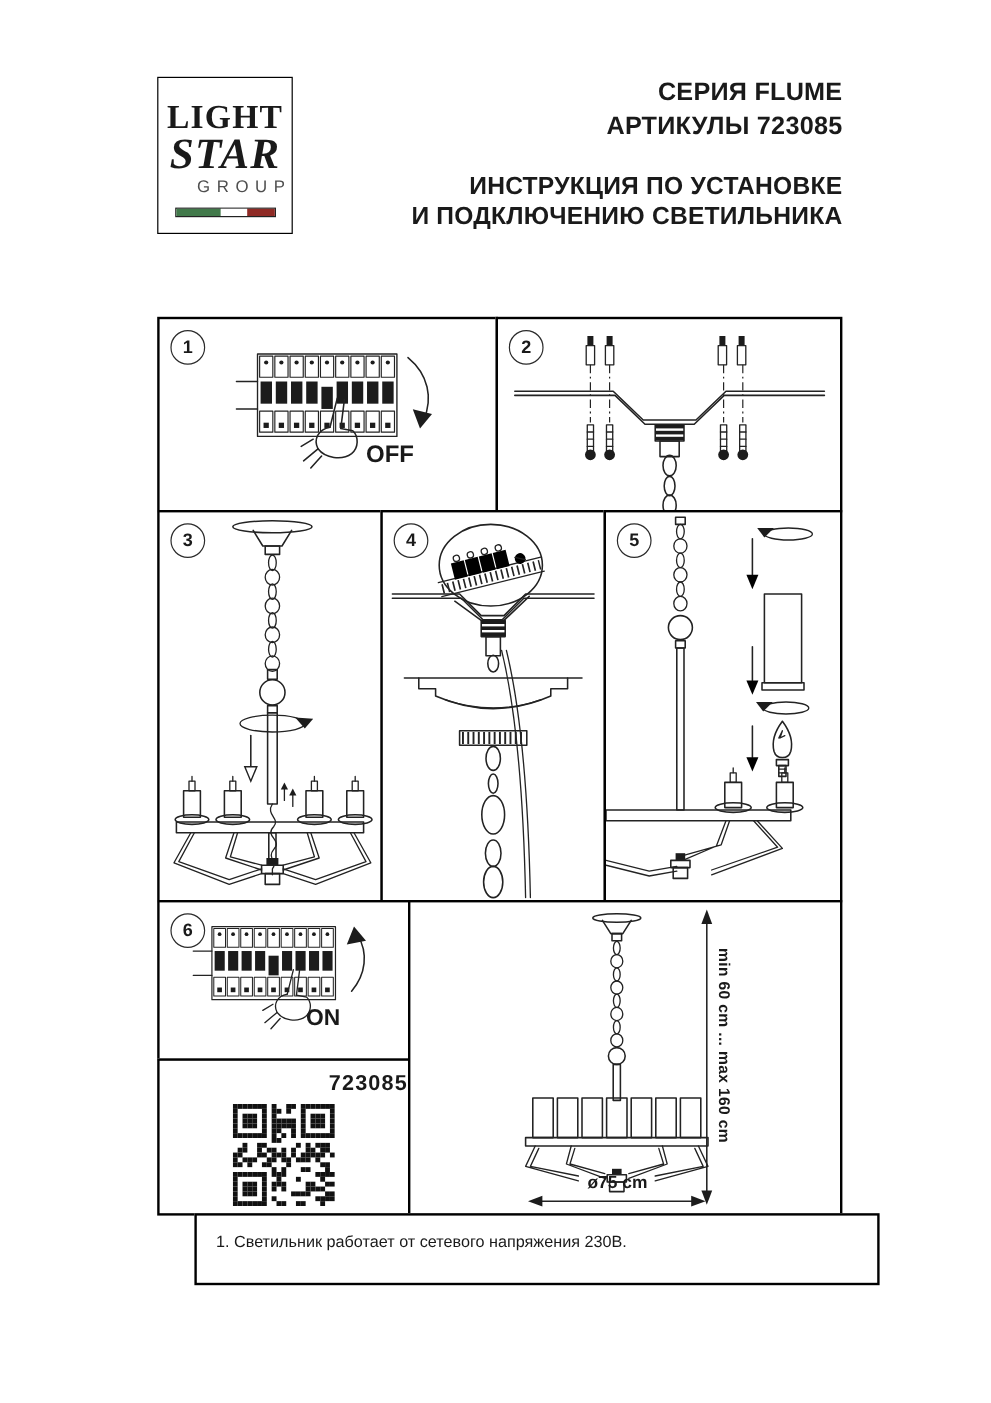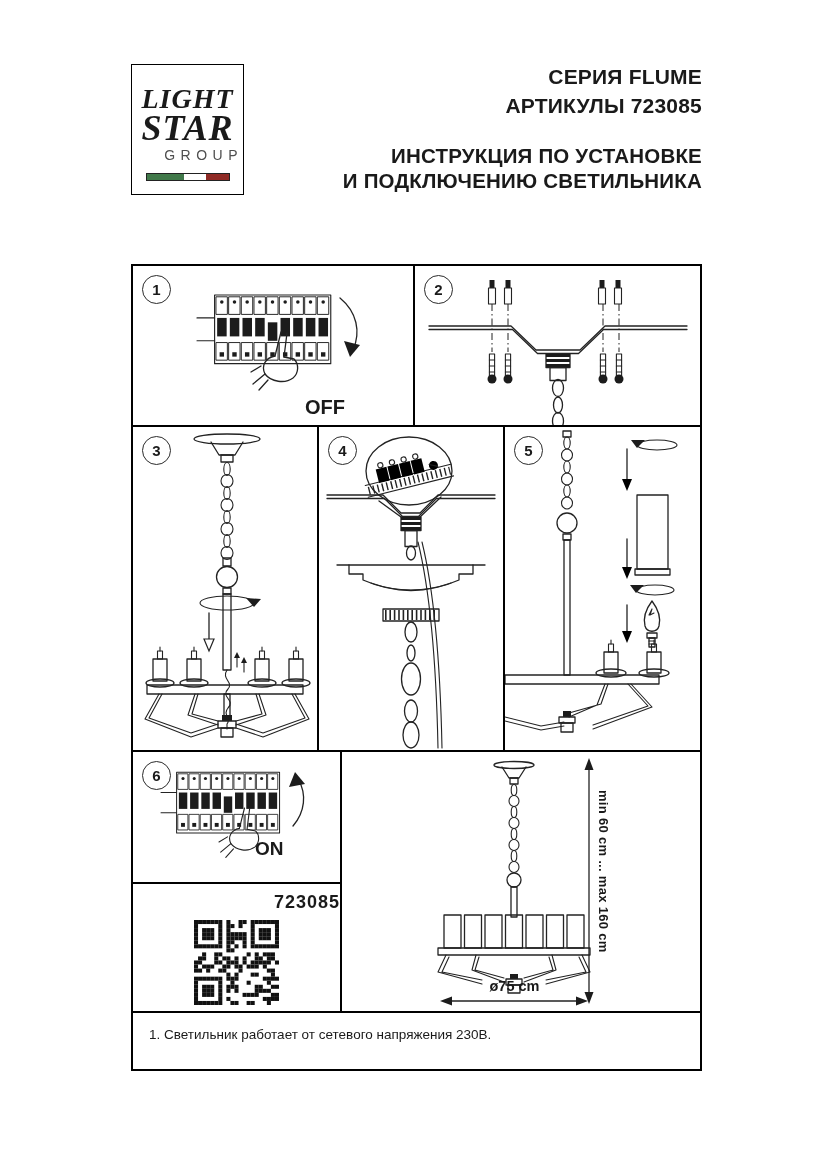--- a/index.html
+++ b/index.html
@@ -10,30 +10,30 @@
            display:flex;align-items:center;justify-content:center;font-size:15px;font-weight:bold;background:#fff;z-index:3;}
   .figure{position:absolute;left:0;top:0;width:100%;height:100%;}
   .ovl{position:absolute;font-weight:bold;z-index:2;}
   svg{display:block;}
   .ln{fill:none;stroke:#232323;stroke-width:1.3;stroke-linecap:round;stroke-linejoin:round;}
   .lnt{fill:none;stroke:#232323;stroke-width:1.1;stroke-linecap:round;stroke-linejoin:round;}
   .fl{fill:#1c1c1c;stroke:none;}
   .dash{fill:none;stroke:#232323;stroke-width:1;stroke-dasharray:7,3,1.5,3;}
   
   .logo-box{position:absolute;left:131px;top:64px;width:113px;height:131px;border:1.6px solid #000;box-sizing:border-box;text-align:center;}
-  .logo-light{font-family:"Liberation Serif",serif;font-weight:bold;font-size:28px;letter-spacing:1px;line-height:28px;margin-top:20px;font-style:italic;}
+  .logo-light{font-family:"Liberation Serif",serif;font-weight:bold;font-size:28px;letter-spacing:1px;line-height:28px;margin-top:20px;}
   .logo-star{font-family:"Liberation Serif",serif;font-weight:bold;font-size:36px;letter-spacing:1px;line-height:30px;font-style:italic;}
   .logo-group{font-size:14px;letter-spacing:5.5px;color:#4f4f4f;line-height:18px;margin-top:3px;padding-left:5px;text-align:right;}
   .flag{position:absolute;left:14px;bottom:13px;width:84px;height:8px;border:1px solid #222;display:flex;box-sizing:border-box;}
   .flag div{height:100%;}
   .hdr{position:absolute;right:124px;text-align:right;font-weight:bold;}
   .hdr1{top:62px;font-size:21px;line-height:29px;letter-spacing:0.2px;}
   .hdr2{top:143px;font-size:20.5px;line-height:25px;letter-spacing:0.2px;margin-left:32px;}
   
-  .footer{padding:11px 16px;font-size:13.5px;line-height:21px;}
+  .footer{padding:11px 16px;font-size:13.5px;line-height:21px;margin-left:31px;}
   .vlabel{writing-mode:vertical-rl;font-weight:bold;font-size:13px;letter-spacing:0.3px;}
 </style>
 </head>
 <body>
 
 <svg width="0" height="0" style="position:absolute" aria-hidden="true">
 <defs>
   <g id="g-breaker">
     <path class="ln" d="M0,34 H20 M0,60 H20"></path>
     <rect class="ln" x="20" y="8" width="132" height="78"></rect>
@@ -126,21 +126,21 @@
   <svg class="figure" viewBox="0 0 280 159">
     <use href="#g-breaker" transform="translate(64,22) scale(0.88)"></use>
     <g>
         <use href="#g-hand" transform="translate(118,66)"></use>
       </g>
     <g>
       <path class="ln" d="M207,32 C224,46 228,66 220,84"></path>
       <polygon class="fl" points="217,91 211,75 227,79"></polygon>
     </g>
   </svg>
-  <div class="ovl" style="left:172px;top:102px;font-size:20px;margin-top:28px;">OFF</div>
+  <div class="ovl" style="left:172px;top:102px;font-size:20px;">OFF</div>
 </div>
 
 <div class="panel" style="left:413px;top:264px;width:289px;height:163px;">
   <div class="stepnum">2</div>
   <svg class="figure" viewBox="0 0 285 159">
 
     <g>
       <rect class="fl" x="74.5" y="14" width="5" height="8"></rect>
         <rect class="lnt" x="73.5" y="22" width="7" height="16"></rect>
       <rect class="fl" x="90.5" y="14" width="5" height="8"></rect>

